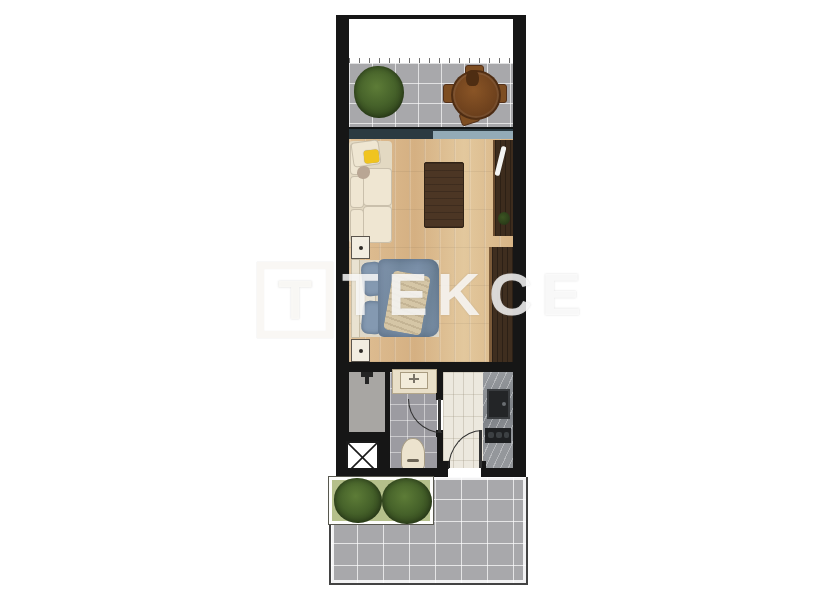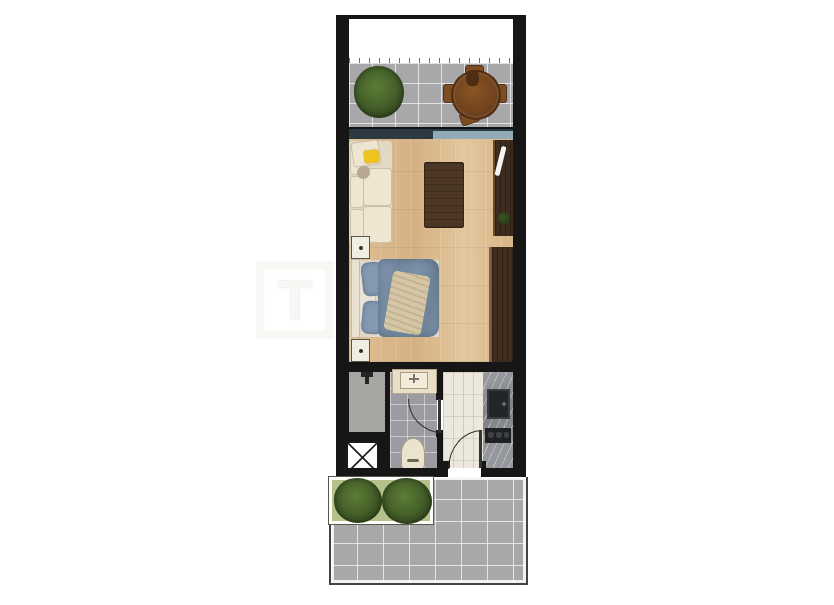--- a/index.html
+++ b/index.html
@@ -190,14 +190,15 @@
        border:2px solid #434343;border-top:none;box-sizing:border-box;
        box-shadow:inset 0 0 0 3px rgba(255,255,255,.85);"></div>
   <div class="abs" style="left:329px;top:477px;width:104px;height:47px;background:var(--planter-green,#b5c08b);
        border:3px solid #fdfdfb;box-shadow:0 0 0 1px #58584f;box-sizing:border-box;"></div>
   <div class="bush" style="left:334px;top:478px;width:48px;height:45px;"></div>
   <div class="bush" style="left:382px;top:478px;width:50px;height:46px;"></div>
 
   <div class="wm-box">
     <span>T</span>
   </div>
+  <div class="wm-text">TEKCE</div>
 
 </div>
 
 </body></html>

